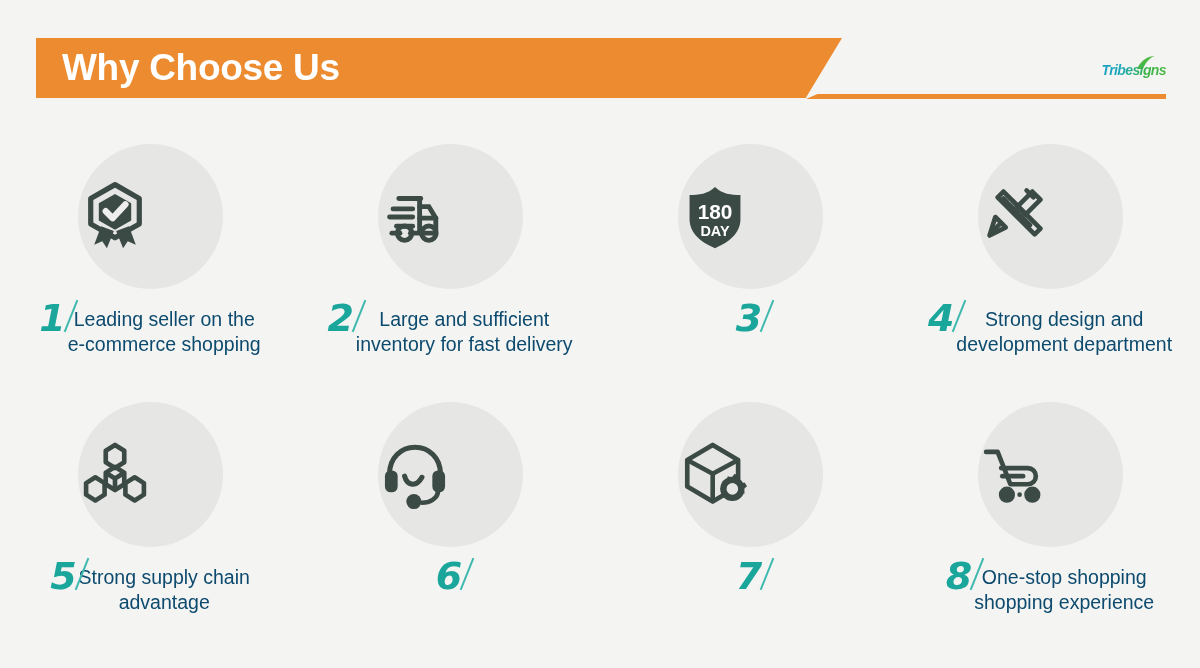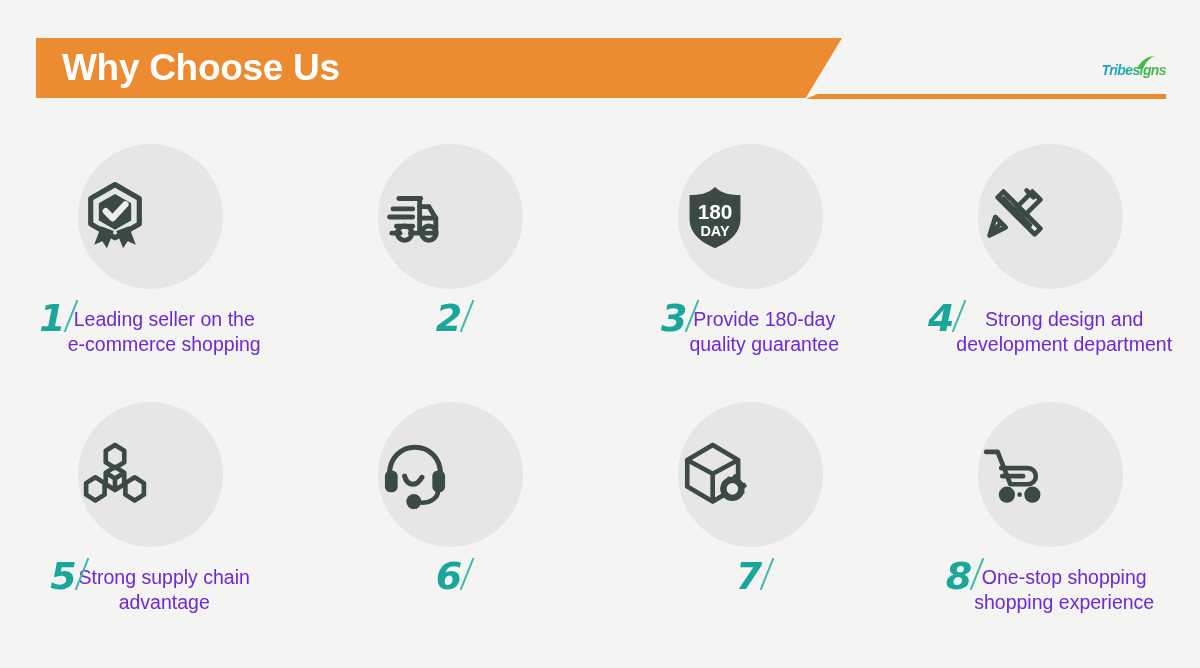--- a/index.html
+++ b/index.html
@@ -62,21 +62,21 @@
   }
   .num-slash{
     position:relative;
   }
   .num-slash::after{
     content:"";position:absolute;right:-6px;top:-2px;
     width:2px;height:34px;background:#3fb9ae;
     transform:rotate(22deg);
   }
   .ctext{
-    font-size:19.5px;color:#6d28d9;line-height:25px;
+    font-size:19.5px;color:#0c4a6e;line-height:25px;
     text-align:center;padding-top:6px;white-space:pre-line;
     font-family:"Liberation Sans", sans-serif;
   }
   svg{display:block;}
 </style>
 </head>
 <body>
 
 <div class="header">
   <div class="banner"></div>
@@ -120,34 +120,34 @@
           <line x1="36" y1="33" x2="50" y2="33"></line>
           <line x1="12" y1="46" x2="19" y2="46"></line>
           <line x1="28" y1="46" x2="34" y2="46"></line>
         </g>
         <circle cx="23" cy="46" r="6.2" fill="none" stroke="#3b4a45" stroke-width="4.2"></circle>
         <circle cx="44" cy="46" r="6.2" fill="none" stroke="#3b4a45" stroke-width="4.2"></circle>
       </svg>
     </div>
     <div class="caption">
       <span class="num num-slash">2</span>
+      <span class="ctext"><span>Large and sufficient</span><br><span>inventory for fast delivery</span></span>
     </div>
   </div>
 
   <div class="cell">
     <div class="circle">
       <svg width="74" height="74" viewBox="0 0 64 64">
         <path d="M32 6 C26 12 18 13 10 13 L10 34 C10 46 20 54 32 59 C44 54 54 46 54 34 L54 13 C46 13 38 12 32 6 Z" fill="#3b4a45"></path>
         <text x="32" y="34" text-anchor="middle" font-family="Liberation Sans, sans-serif" font-size="18" font-weight="bold" fill="#ffffff">180</text>
         <text x="32" y="48" text-anchor="middle" font-family="Liberation Sans, sans-serif" font-size="12.5" font-weight="bold" fill="#ffffff">DAY</text>
       </svg>
     </div>
     <div class="caption">
       <span class="num num-slash">3</span>
-      <span class="ctext"><span>Provide 180-day</span><br><span>quality guarantee</span></span>
     </div>
   </div>
 
   <div class="cell">
     <div class="circle">
       <svg width="74" height="74" viewBox="0 0 64 64">
         <g stroke="#3b4a45" stroke-width="4" fill="none" stroke-linejoin="round" stroke-linecap="round">
           <path d="M17 15 L22 10 L54 42 L49 47 Z"></path>
           <path d="M22 16 L25 19 M27 21 L31 25 M32 26 L35 29 M37 31 L41 35 M42 36 L45 39"></path>
           <path d="M47 10 L54 17 L41 30 L34 23 Z"></path>

